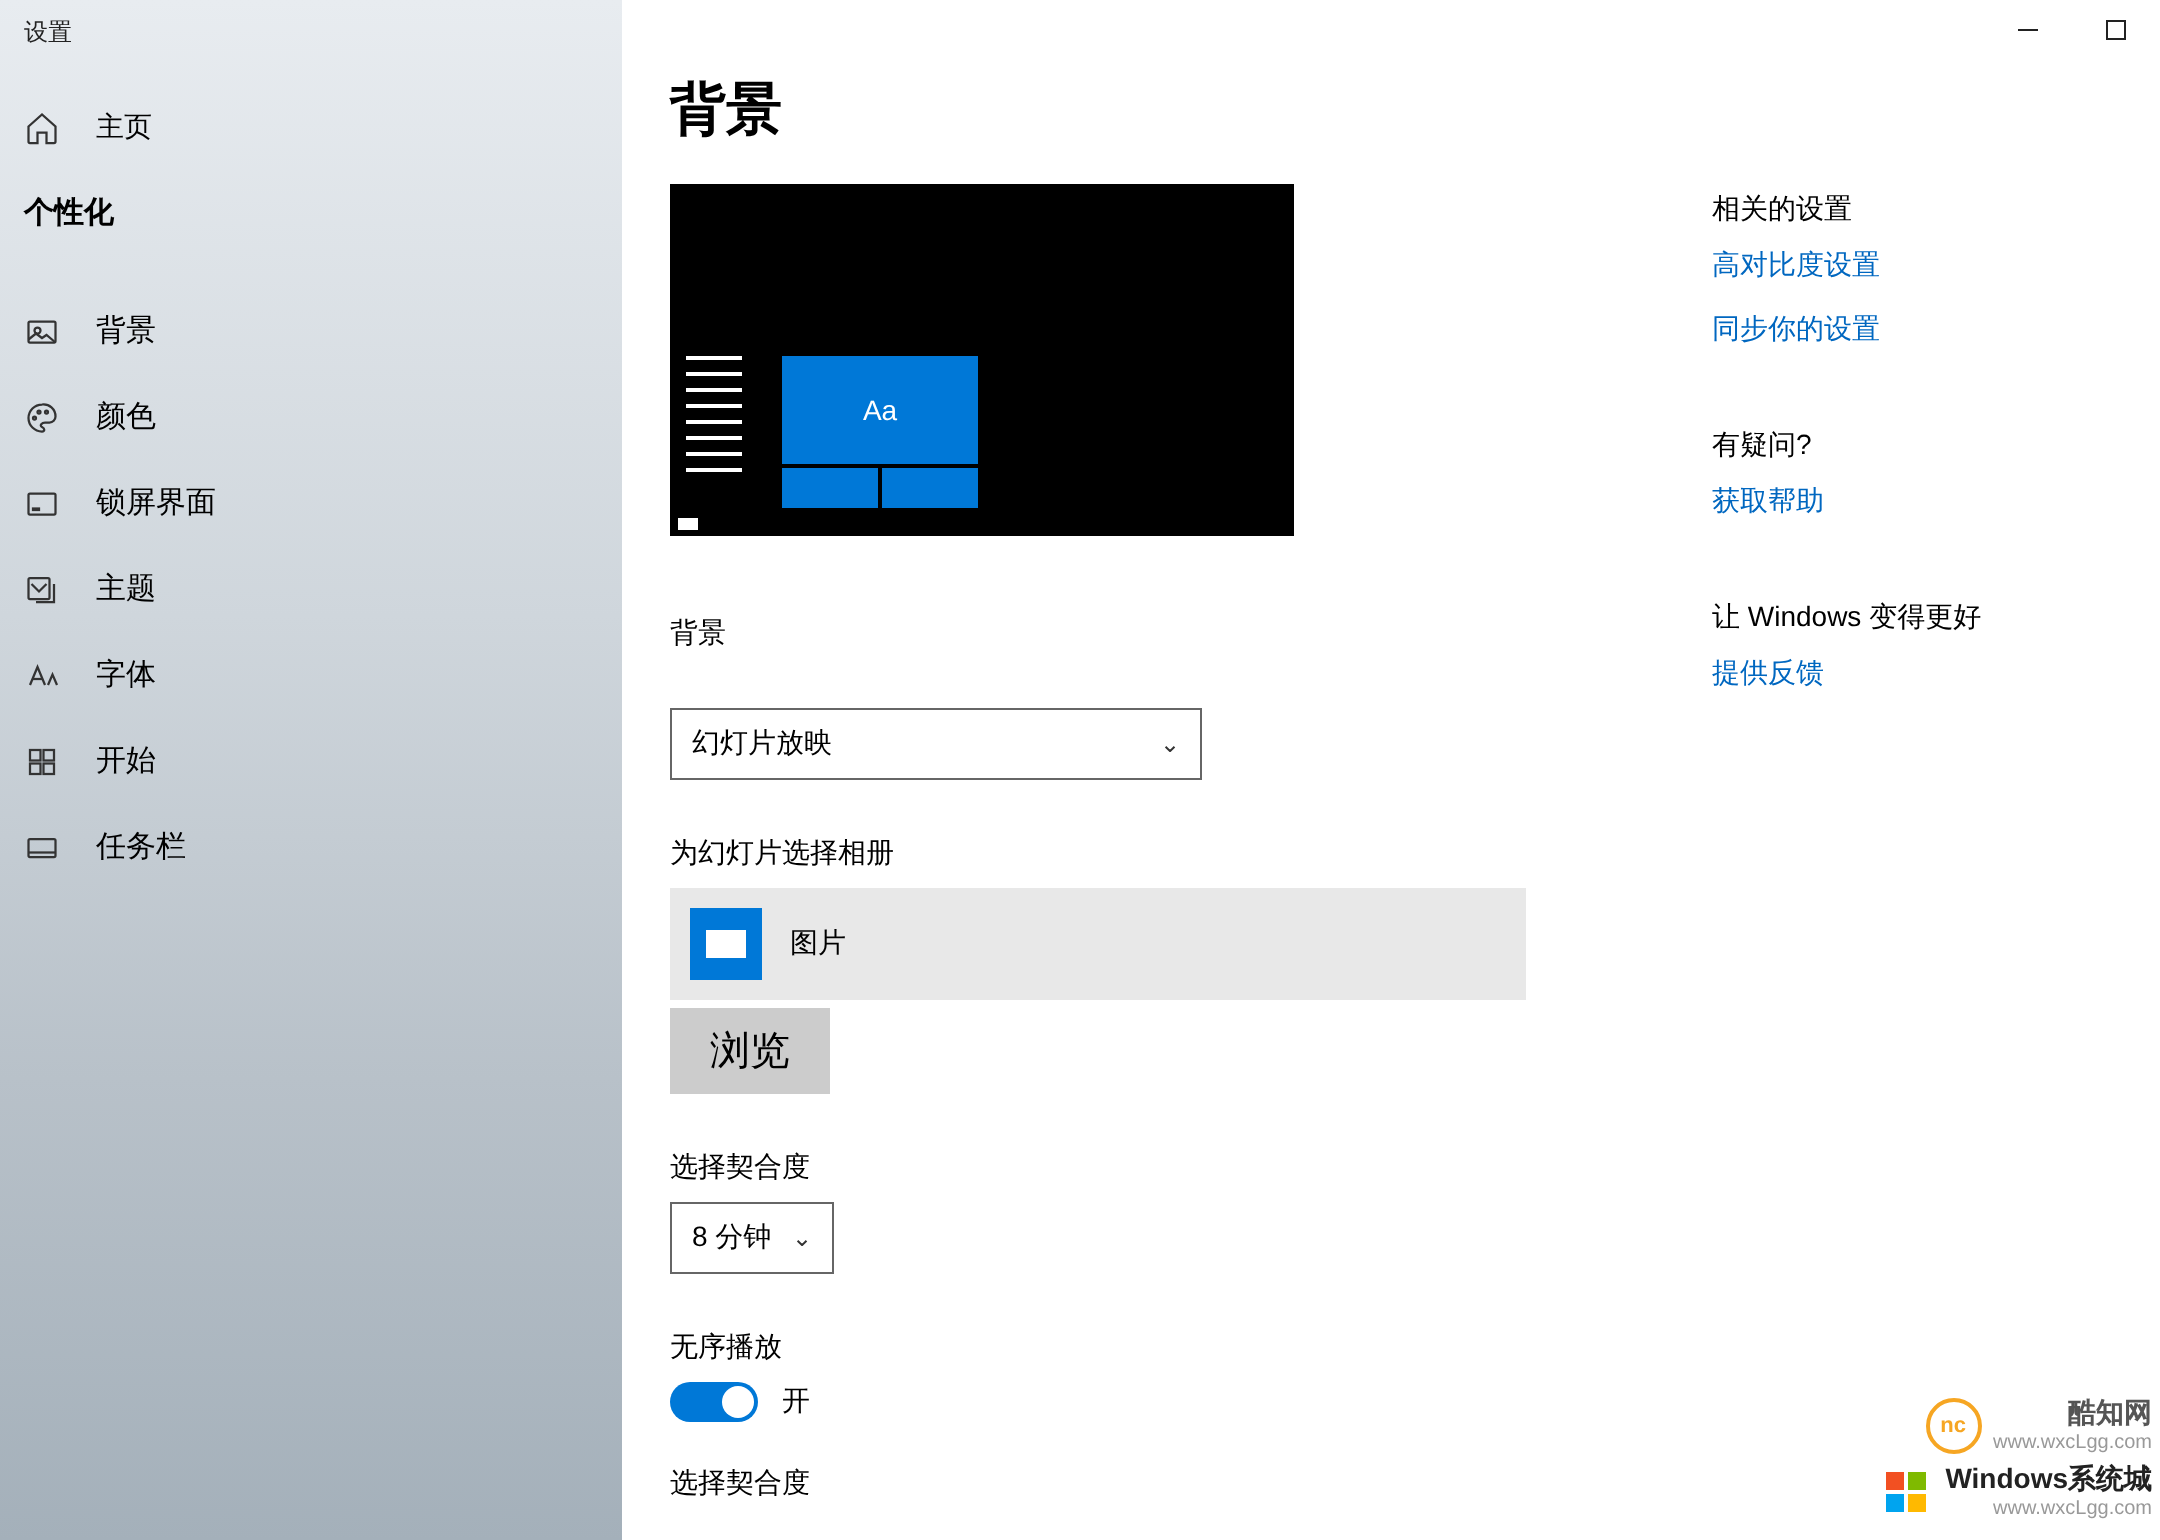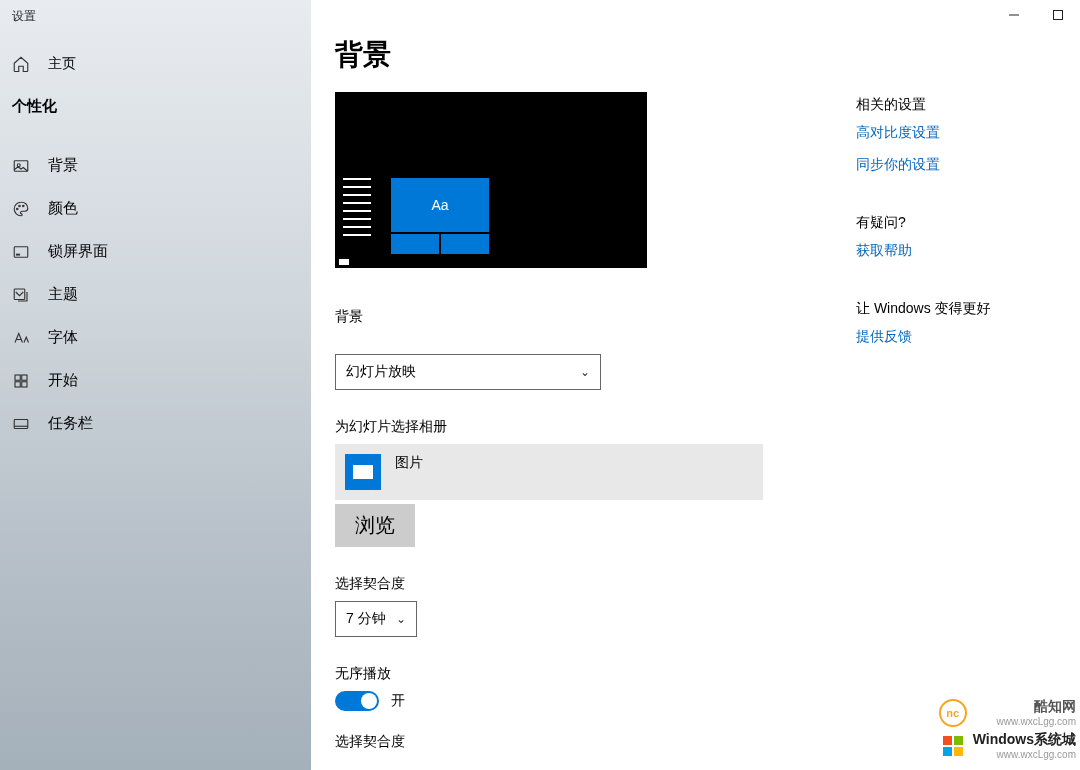--- a/index.html
+++ b/index.html
@@ -176,20 +176,21 @@
   background: #fff;
 }
 .dropdown.wide { width: 266px; margin-top: 28px; }
 .dropdown.small { width: 82px; margin-bottom: 28px; }
 .dropdown .chev {
   font-size: 12px; color: #333;
 }
 .album-row {
   background: #e8e8e8;
   display: flex;
+  align-items: center;
   gap: 14px;
   padding: 10px 10px;
   margin-bottom: 2px;
   width: 428px;
 }
 .album-icn {
   width: 36px; height: 36px;
   background: #0078d7;
   display: flex;
   align-items: center;
@@ -267,21 +268,21 @@
 .watermarks {
   position: absolute;
   right: 4px;
   bottom: 10px;
   text-align: right;
 }
 .wm {
   display: flex;
   align-items: center;
   gap: 6px;
-  justify-content: space-between;
+  justify-content: flex-end;
   margin-top: 4px;
 }
 .wm .logo {
   width: 28px;
   height: 28px;
   display: inline-flex;
   align-items: center;
   justify-content: center;
   border-radius: 50%;
 }
@@ -417,21 +418,21 @@
 
     <div class="label">为幻灯片选择相册</div>
     <div class="album-row">
       <div class="album-icn"></div>
       <span>图片</span>
     </div>
     <button class="browse-btn">浏览</button>
 
     <div class="label">选择契合度</div>
     <div class="dropdown small">
-      <span>7 分钟</span>
+      <span>8 分钟</span>
       <span class="chev">⌄</span>
     </div>
 
     <div class="label">无序播放</div>
     <div class="toggle-row">
       <div class="toggle"></div>
       <span>开</span>
     </div>
 
     <div class="label">选择契合度</div>

